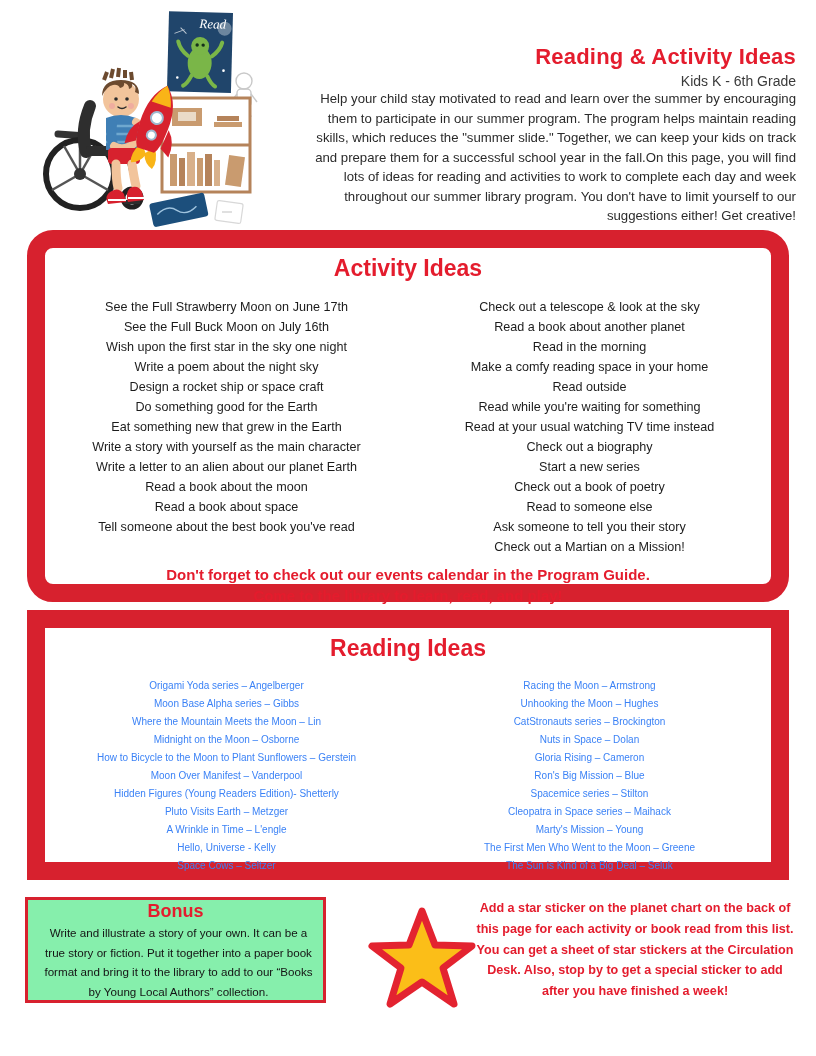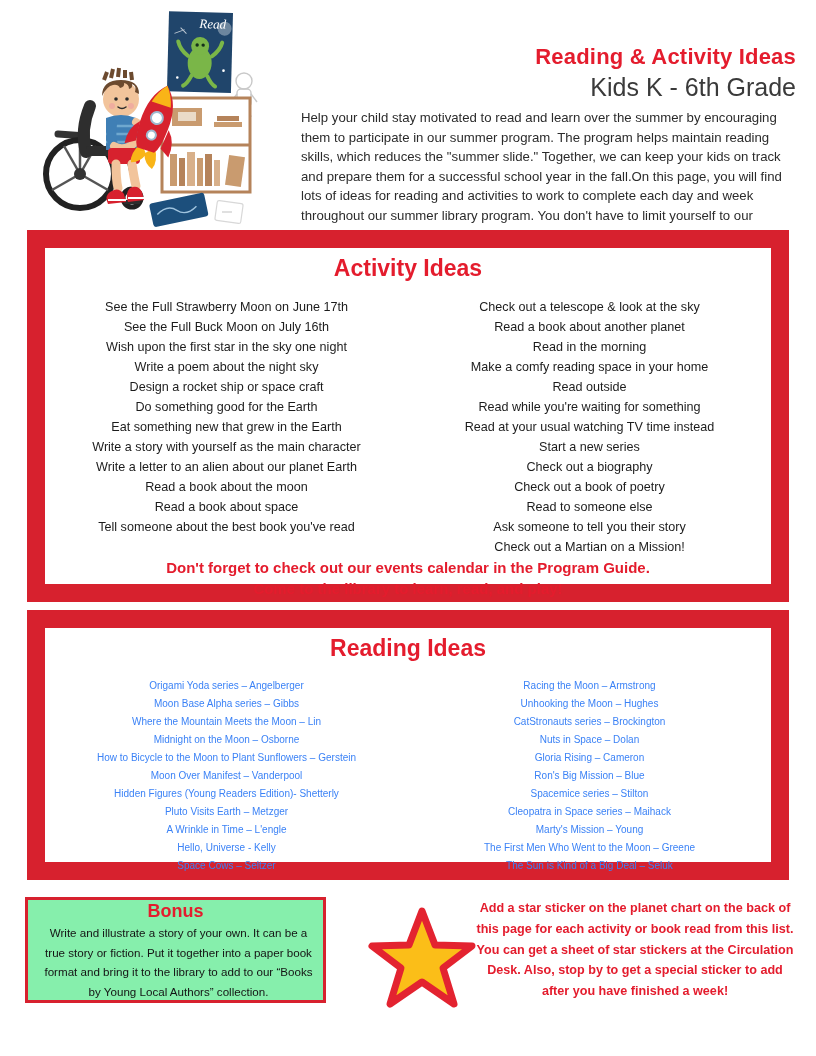--- a/index.html
+++ b/index.html
@@ -14,51 +14,51 @@
 
   
   .header-text {
     position:absolute; left:301px; right:20px; top:44px;
   }
   .page-title {
     text-align:right; font-size:22px; font-weight:bold; color:#E41C2D;
     letter-spacing:0.2px;
   }
   .page-subtitle {
-    text-align:right; font-size:25px; color:#3a3a3a; margin-top:3px;
+    text-align:right; font-size:14px; color:#3a3a3a; margin-top:3px;
   }
   .intro {
-    margin-top:6px; text-align:left;
+    text-align:right;
     font-size:13.2px; line-height:19.5px; color:#2b2b2b;
   }
 
   .illustration {
     position:absolute; left:28px; top:6px; width:246px; height:222px;
   }
 
   
   .big-box {
     position:absolute; left:27px; width:762px;
     border:18px solid #D7212E; background:#fff; box-sizing:border-box;
   }
-  .activity-box { top:230px; height:372px; }
+  .activity-box { top:230px; height:372px;border-radius:26px; }
   .reading-box  { top:610px; height:270px; }
 
   .box-title {
     text-align:center; font-weight:bold; color:#E41C2D;
     font-size:23px; margin-top:7px;
   }
   .columns { display:flex; margin-top:15px; }
   .col { flex:1; text-align:center; }
   .activity-box .col { font-size:12.6px; line-height:20px; color:#1c1c1c; }
   .reading-box  .col { font-size:10px;   line-height:18px; color:#3b82f6; }
   .col .item { white-space:nowrap; }
 
   .activity-footer {
-    text-align:center; font-weight:bold;
+    margin-top:7px; text-align:center; font-weight:bold;
     color:#E41C2D; font-size:15px; line-height:21px;
   }
 
   
   .bonus-box {
     position:absolute; left:25px; top:897px; width:301px; height:106px;
     border:3px solid #D7212E; box-sizing:border-box; background:#86efac;
     text-align:center;
   }
   .bonus-title { color:#E41C2D; font-weight:bold; font-size:18px; margin-top:1px; }
@@ -209,22 +209,22 @@
       </div>
     <div class="col">
 
     <div class="item">Check out a telescope &amp; look at the sky</div>
         <div class="item">Read a book about another planet</div>
         <div class="item">Read in the morning</div>
         <div class="item">Make a comfy reading space in your home</div>
         <div class="item">Read outside</div>
         <div class="item">Read while you're waiting for something</div>
         <div class="item">Read at your usual watching TV time instead</div>
+        <div class="item">Check out a biography</div>
         <div class="item">Start a new series</div>
-        <div class="item">Check out a biography</div>
         <div class="item">Check out a book of poetry</div>
         <div class="item">Read to someone else</div>
         <div class="item">Ask someone to tell you their story</div>
         <div class="item">Check out a Martian on a Mission!</div>
       </div>
   </div>
   <div class="activity-footer">
     <div>Don't forget to check out our events calendar in the Program Guide.</div>
     <div>Come to the library to learn, read, and play!</div>
   </div>

